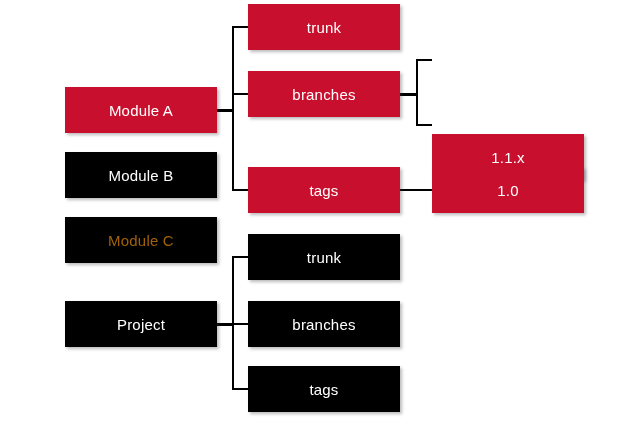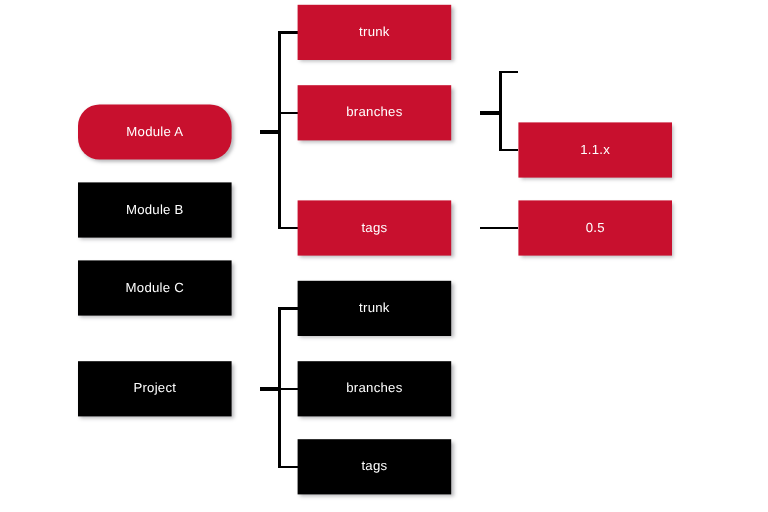--- a/index.html
+++ b/index.html
@@ -21,36 +21,36 @@
     top: 0;
     width: 640px;
     height: 427px;
   }
   .edges-svg path {
     stroke: #000000;
     fill: none;
   }
   .node {
     position: absolute;
-    width: 128px;
+    width: 152px;
     height: 46px;
     display: flex;
     align-items: center;
     justify-content: center;
     color: #ffffff;
-    font-size: 11px;
+    font-size: 15px;
     letter-spacing: 0.2px;
     box-shadow: 2px 2px 3px rgba(60, 60, 70, 0.35);
     box-sizing: border-box;
   }
   .node.red   { background: #c8102e; }
   .node.black { background: #000000; }
 
   
-  .pos-module-a { left: 65px;  top: 87px; border-radius: 18px;  }
+  .pos-module-a { left: 65px;  top: 87px;  }
   .pos-module-b { left: 65px;  top: 152px; }
   .pos-module-c { left: 65px;  top: 217px; }
   .pos-project  { left: 65px;  top: 301px; text-align: center; }
   
   .pos-trunk-red    { left: 248px; top: 4px;   }
   .pos-branches-red { left: 248px; top: 71px;  }
   .pos-tags-red     { left: 248px; top: 167px; }
   
   .pos-v10x { left: 432px; top: 37px;  }
   .pos-v11x { left: 432px; top: 102px; }
@@ -82,27 +82,27 @@
 
     <path d="M217,324 L234,324" stroke-width="3" style="stroke: rgb(0, 0, 0);"></path>
     <path d="M233,257 L233,389" stroke-width="2" style="stroke: rgb(0, 0, 0);"></path>
     <path d="M232,257 L248,257" stroke-width="2" style="stroke: rgb(0, 0, 0);"></path>
     <path d="M232,324 L248,324" stroke-width="2" style="stroke: rgb(0, 0, 0);"></path>
     <path d="M232,389 L248,389" stroke-width="2" style="stroke: rgb(0, 0, 0);"></path>
   </svg>
 
   <div class="node red pos-module-a" style="background: rgb(200, 16, 46); color: rgb(255, 255, 255);">Module A</div>
   <div class="node black pos-module-b" style="background: rgb(0, 0, 0); color: rgb(255, 255, 255);">Module B</div>
-  <div class="node black pos-module-c" style="background: rgb(0, 0, 0); color: #ffffff;">Module C</div>
+  <div class="node black pos-module-c" style="background: rgb(0, 0, 0); color: #a16207;">Module C</div>
   <div class="node black pos-project" style="background: rgb(0, 0, 0); color: rgb(255, 255, 255);">Project</div>
 
   <div class="node red pos-trunk-red" style="background: rgb(200, 16, 46); color: rgb(255, 255, 255);">trunk</div>
   <div class="node red pos-branches-red" style="background: rgb(200, 16, 46); color: rgb(255, 255, 255);">branches</div>
   <div class="node red pos-tags-red" style="background: rgb(200, 16, 46); color: rgb(255, 255, 255);">tags</div>
 
-  <div class="node red pos-v11x" style="background: rgb(200, 16, 46); color: rgb(255, 255, 255);">1.1.x</div>
-  <div class="node red pos-v10" style="background: rgb(200, 16, 46); color: rgb(255, 255, 255);">0.5</div>
+  <div class="node red pos-v11x" style="background: rgb(200, 16, 46); color: rgb(255, 255, 255); margin-top: 32px;">1.1.x</div>
+  <div class="node red pos-v10" style="background: rgb(200, 16, 46); color: rgb(255, 255, 255);">1.0</div>
 
   <div class="node black pos-trunk-black" style="background: rgb(0, 0, 0); color: rgb(255, 255, 255);">trunk</div>
   <div class="node black pos-branches-black" style="background: rgb(0, 0, 0); color: rgb(255, 255, 255);">branches</div>
   <div class="node black pos-tags-black" style="background: rgb(0, 0, 0); color: rgb(255, 255, 255);">tags</div>
 
 </div>
 
 </body></html>

